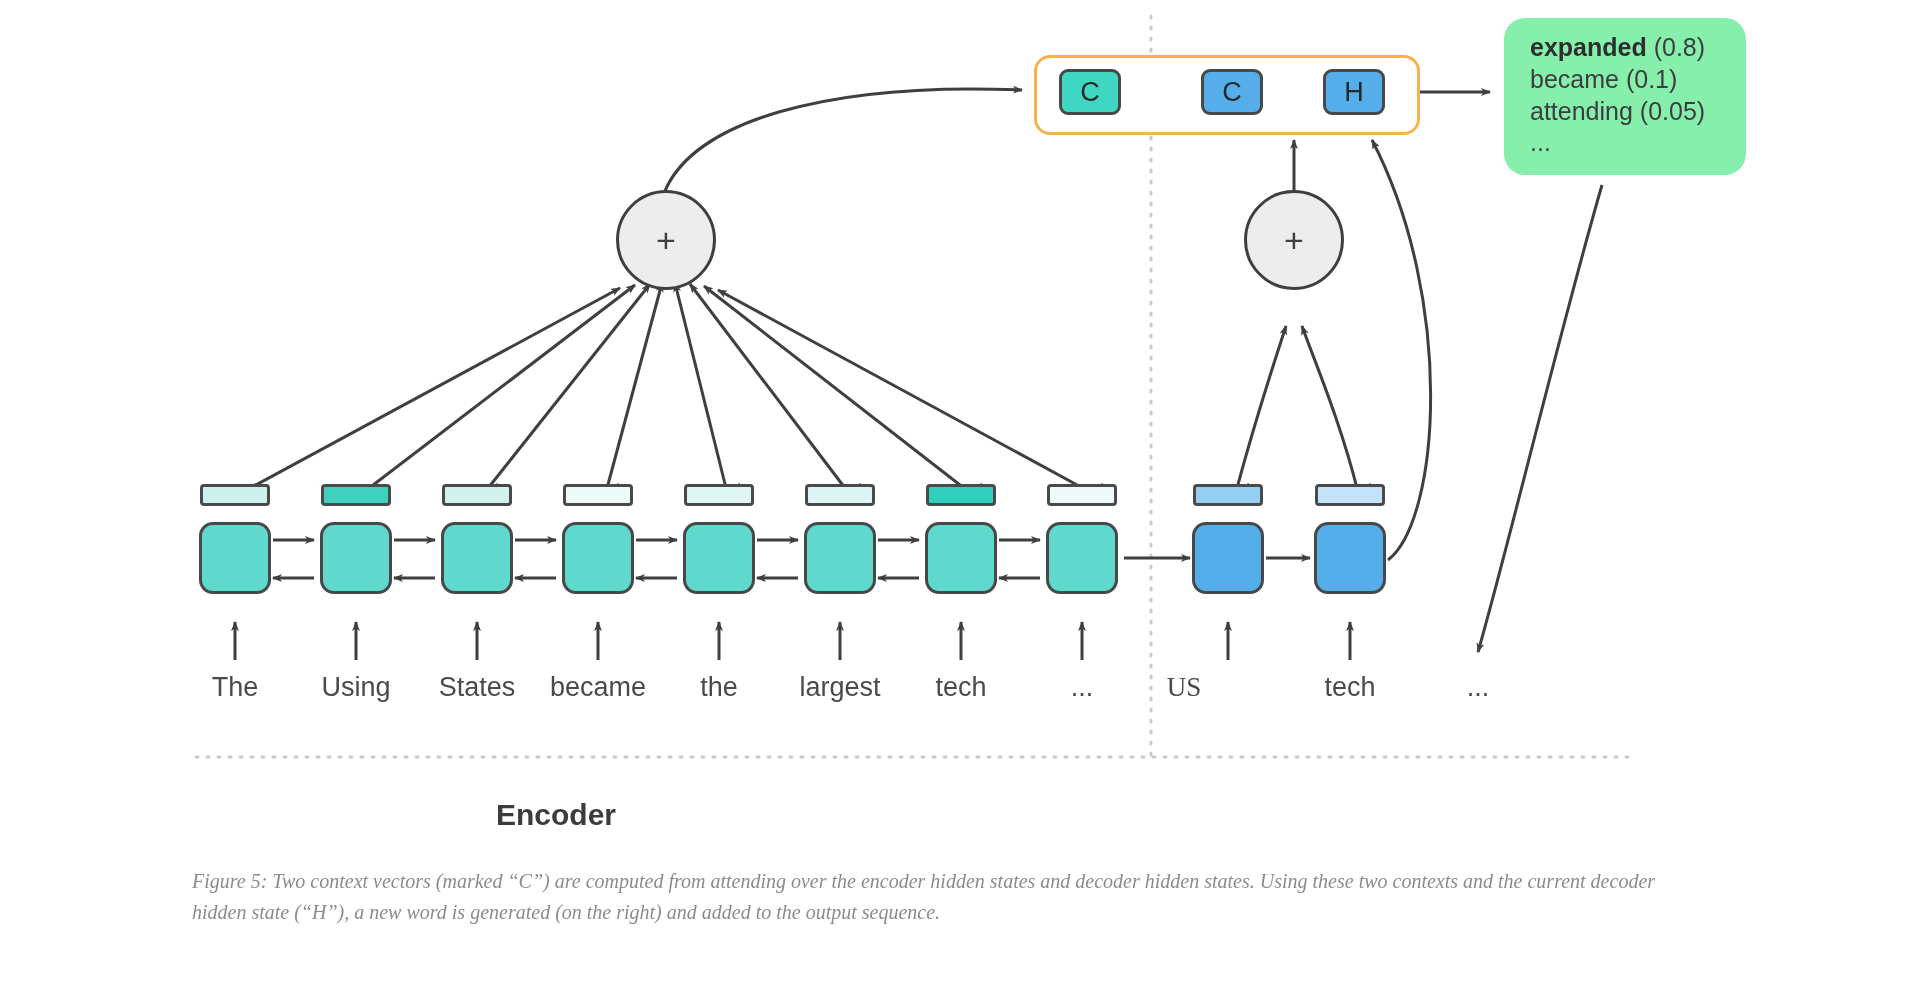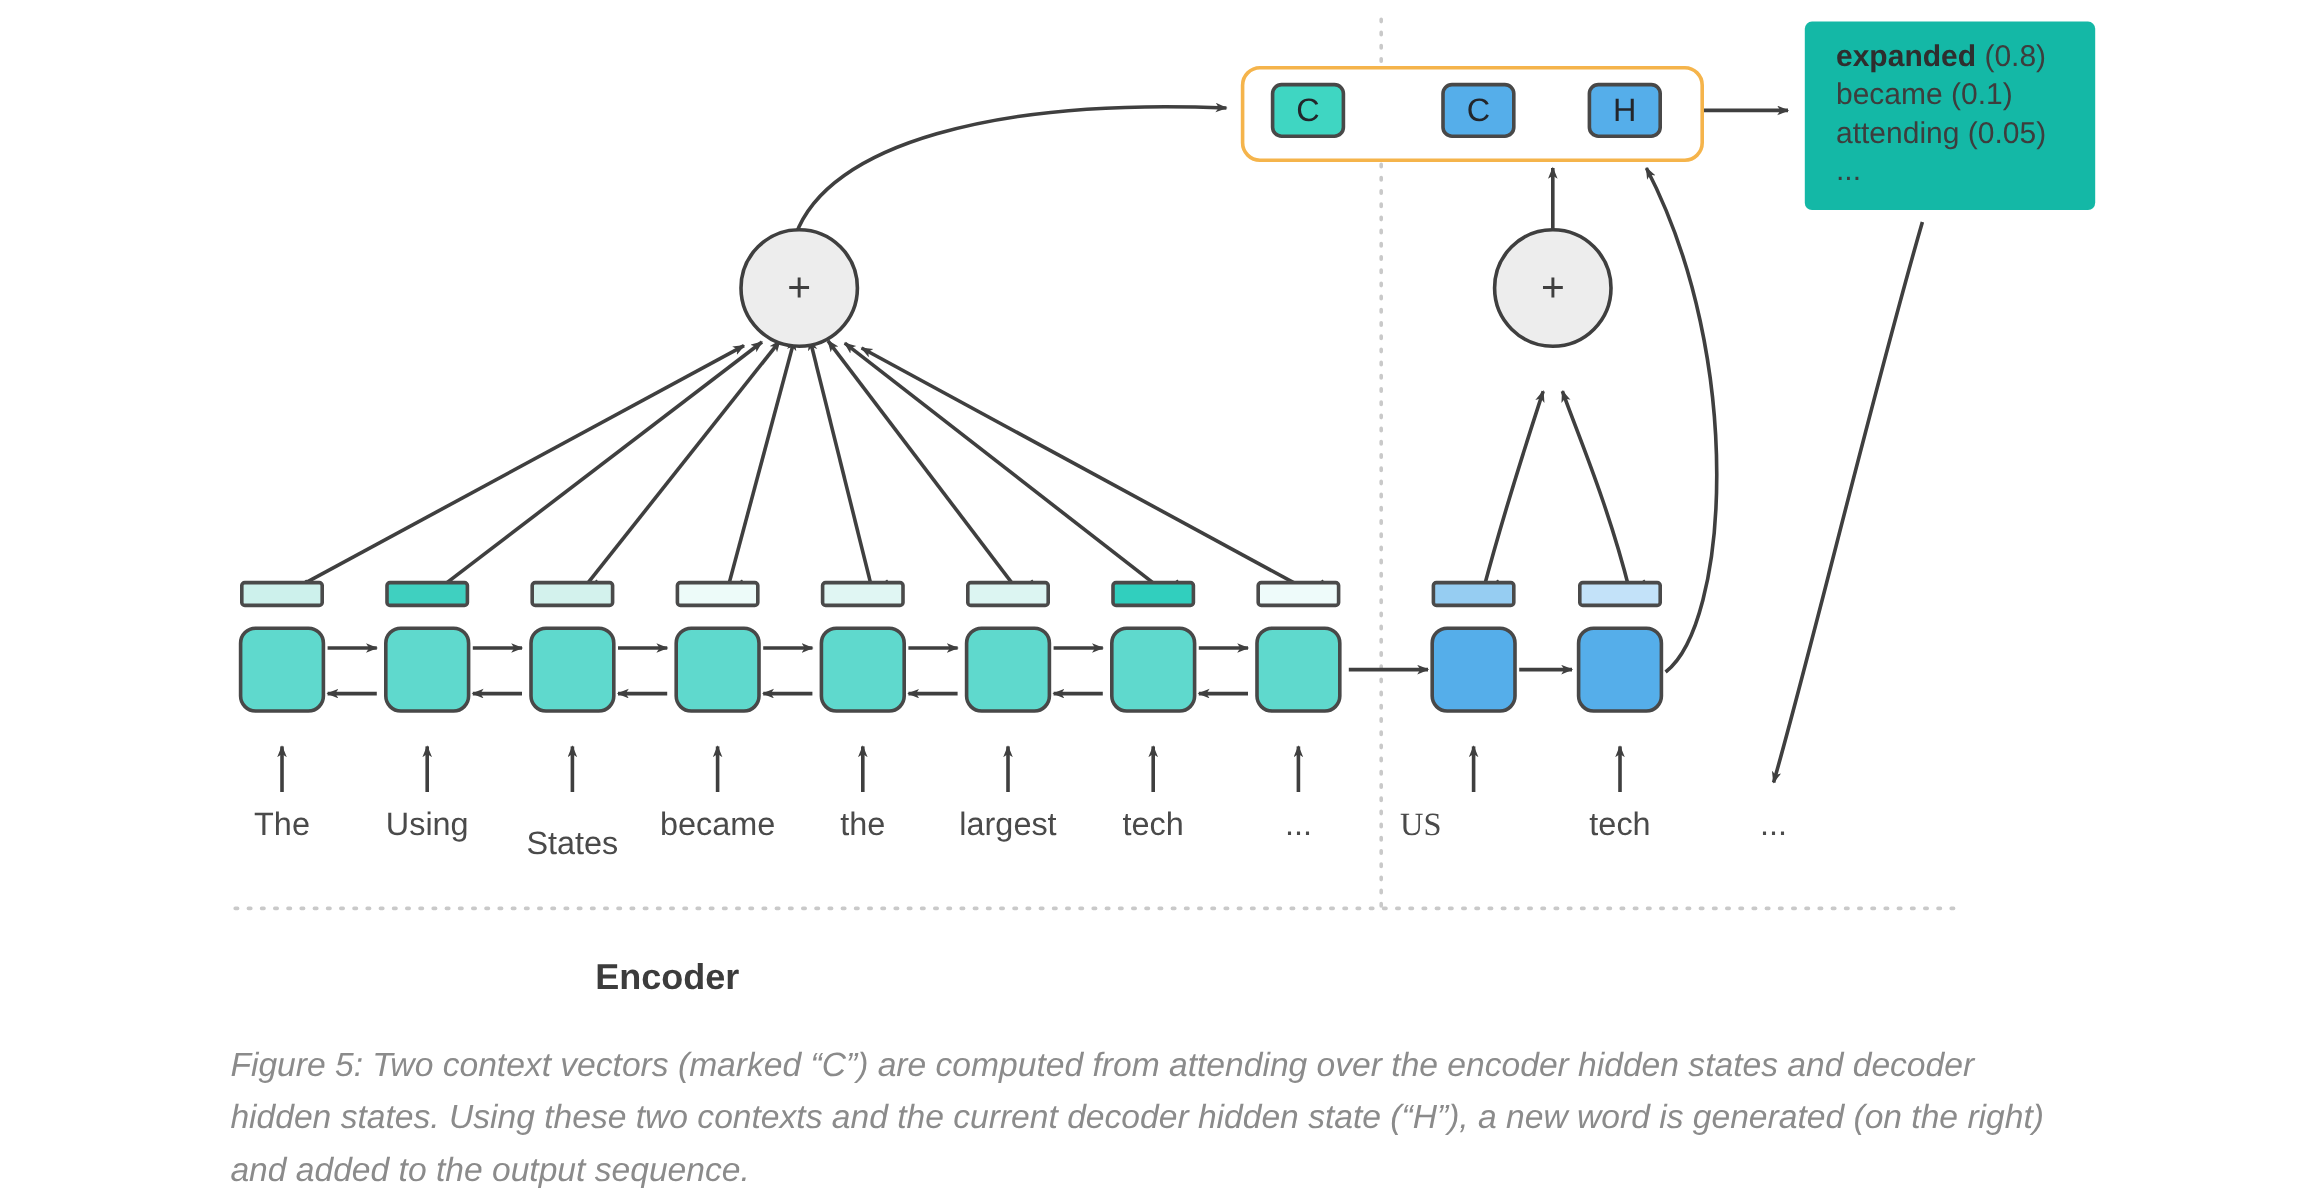--- a/index.html
+++ b/index.html
@@ -25,34 +25,34 @@
   
   .vecgroup{position:absolute;border:3px solid #f5b44b;border-radius:16px;background:#ffffff;
             display:flex;align-items:center;}
   .vbox{width:62px;height:46px;border:3px solid #484848;border-radius:9px;
         display:flex;align-items:center;justify-content:center;
         font-size:27px;color:#23262b;box-sizing:border-box;}
   .vbox.teal{background:#3fd6c2;}
   .vbox.blue{background:#55aeea;}
 
   
-  .predcard{position:absolute;background:#14b8a6;border-radius:6px;
+  .predcard{position:absolute;background:#86efac;border-radius:21px;
             padding:14px 22px 16px 26px;box-sizing:border-box;
             font-size:25px;color:#3d3d3d;line-height:1.27;}
   .predcard .w{font-weight:bold;color:#2e2e2e;}
 
   
   .wordlabel{position:absolute;font-size:27px;color:#4a4a4a;text-align:center;white-space:nowrap;}
 
   
   .section{position:absolute;font-size:30px;font-weight:bold;color:#3c3c3c;}
 
   
   .caption{position:absolute;left:192px;top:866px;width:1520px;
-           font-size:28px;font-style:italic;color:#8b8b8b;line-height:1.55;}
+           font-size:20px;font-style:italic;color:#8b8b8b;line-height:1.55;font-family:Liberation Serif, serif;}
 </style>
 </head>
 <body>
 
 <div id="stage">
 
   <svg class="layer">
     <defs>
       <marker id="ah" markerWidth="11" markerHeight="11" refX="9" refY="4" orient="auto" markerUnits="userSpaceOnUse">
         <path d="M0,0 L10,4 L0,8 L2.6,4 Z" fill="#3f3f3f"></path>
@@ -202,21 +202,21 @@
   <div class="node cell enc" style="left:683px;top:522px;"></div>
   <div class="node cell enc" style="left:804px;top:522px;"></div>
   <div class="node cell enc" style="left:925px;top:522px;"></div>
   <div class="node cell enc" style="left:1046px;top:522px;"></div>
 
   <div class="node cell dec" style="left:1192px;top:522px;"></div>
   <div class="node cell dec" style="left:1314px;top:522px;"></div>
 
   <div class="wordlabel" style="left:155px;top:672px;width:160px;">The</div>
   <div class="wordlabel" style="left:276px;top:672px;width:160px;">Using</div>
-  <div class="wordlabel" style="left:397px;top:672px;width:160px;margin-top:16px;">States</div>
+  <div class="wordlabel" style="left:397px;top:672px;width:160px;">States</div>
   <div class="wordlabel" style="left:518px;top:672px;width:160px;">became</div>
   <div class="wordlabel" style="left:639px;top:672px;width:160px;">the</div>
   <div class="wordlabel" style="left:760px;top:672px;width:160px;text-align:center;">largest</div>
   <div class="wordlabel" style="left:881px;top:672px;width:160px;">tech</div>
   <div class="wordlabel" style="left:1002px;top:672px;width:160px;">...</div>
 
   <div class="wordlabel" style="left:1104px;top:672px;width:160px;font-family:Liberation Serif, serif;">US</div>
   <div class="wordlabel" style="left:1270px;top:672px;width:160px;">tech</div>
   <div class="wordlabel" style="left:1398px;top:672px;width:160px;">...</div>
 

